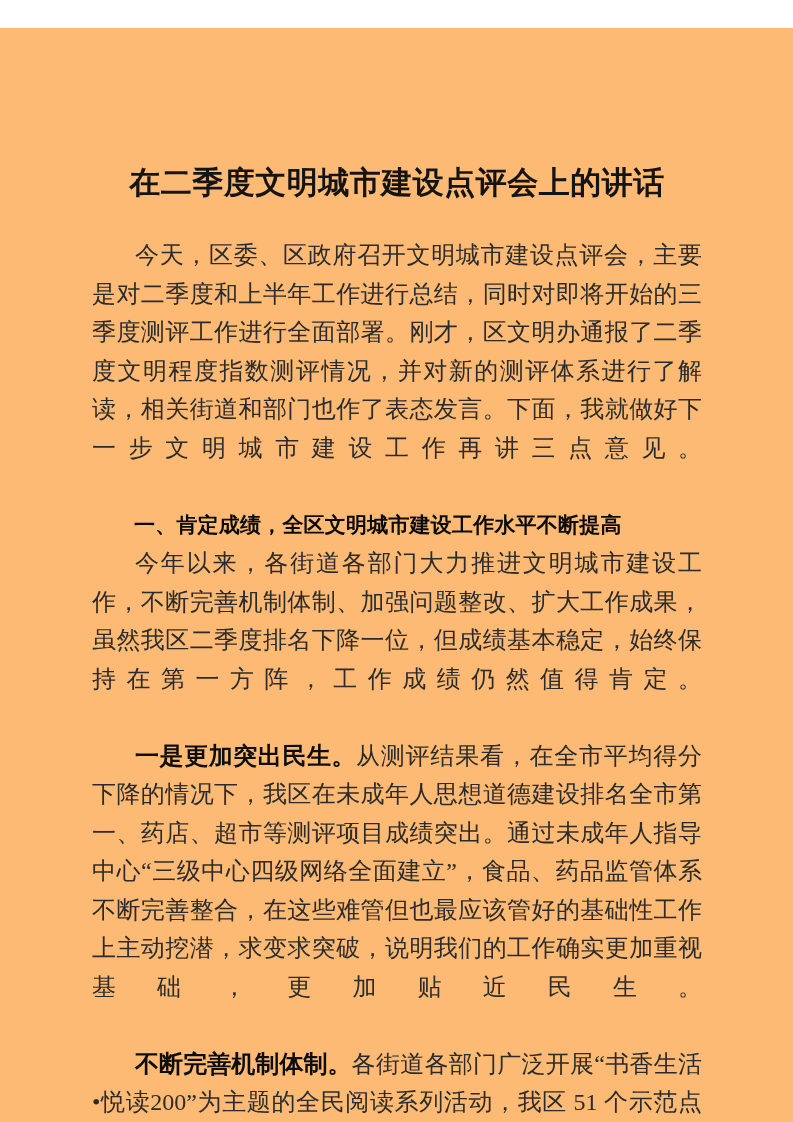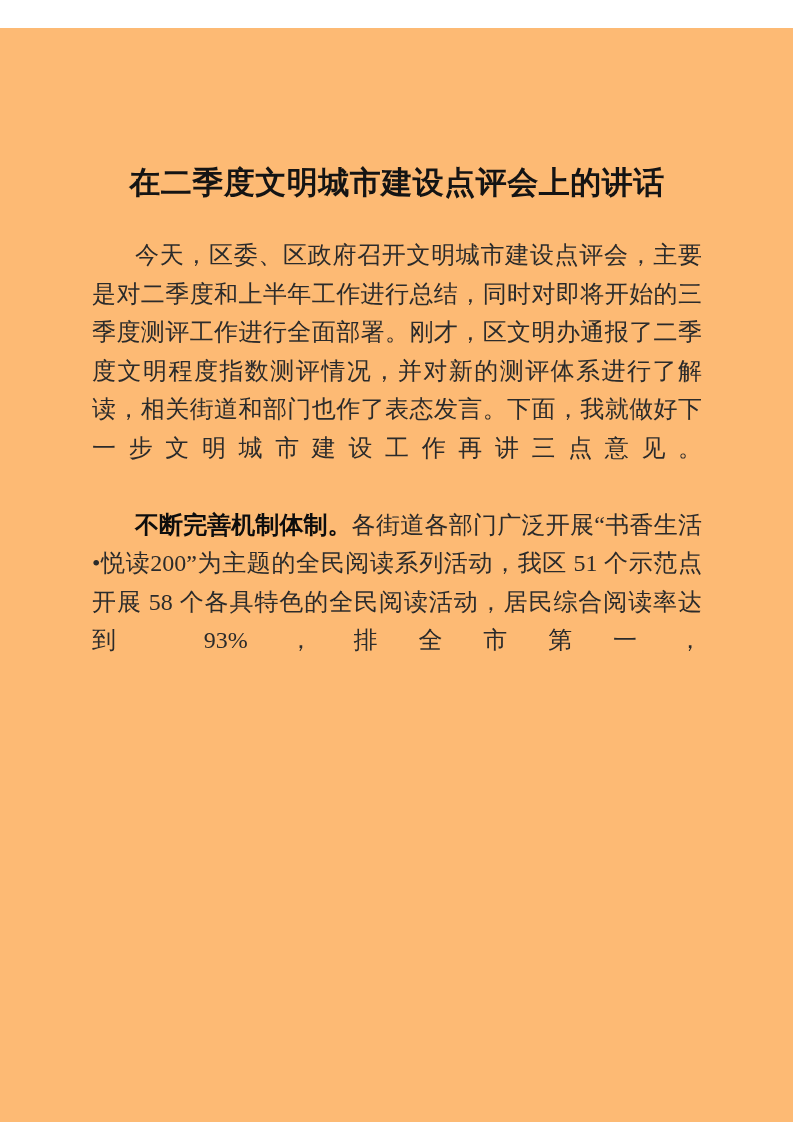--- a/index.html
+++ b/index.html
@@ -87,19 +87,22 @@
 <body>
 
 <div class="page" data-name="document-page">
   <div class="doc-body" data-name="document-body">
 
     <h1 class="doc-title" data-name="page-title">在二季度文明城市建设点评会上的讲话</h1>
 
 
     <p class="para" data-name="paragraph-opening">今天，区委、区政府召开文明城市建设点评会，主要是对二季度和上半年工作进行总结，同时对即将开始的三季度测评工作进行全面部署。刚才，区文明办通报了二季度文明程度指数测评情况，并对新的测评体系进行了解读，相关街道和部门也作了表态发言。下面，我就做好下一步文明城市建设工作再讲三点意见。</p>
 
+    <p class="section-head nostretch" data-name="section-heading-one">一、肯定成绩，全区文明城市建设工作水平不断提高</p>
 
+    <p class="para" data-name="paragraph-achievements">今年以来，各街道各部门大力推进文明城市建设工作，不断完善机制体制、加强问题整改、扩大工作成果，虽然我区二季度排名下降一位，但成绩基本稳定，始终保持在第一方阵，工作成绩仍然值得肯定。</p>
 
+    <p class="para" data-name="paragraph-point-one"><span class="lead" data-name="point-one-lead">一是更加突出民生。</span><span data-name="para-text">从测评结果看，在全市平均得分下降的情况下，我区在未成年人思想道德建设排名全市第一、药店、超市等测评项目成绩突出。通过未成年人指导中心“三级中心四级网络全面建立”，食品、药品监管体系不断完善整合，在这些难管但也最应该管好的基础性工作上主动挖潜，求变求突破，说明我们的工作确实更加重视基础，更加贴近民生。</span></p>
 
     <p class="para" data-name="paragraph-point-two"><span class="lead" data-name="point-two-lead">不断完善机制体制。</span><span data-name="para-text">各街道各部门广泛开展“书香生活•悦读200”为主题的全民阅读系列活动，我区 51 个示范点开展 58 个各具特色的全民阅读活动，居民综合阅读率达到 93%，排全市第一，</span></p>
 
   </div>
 </div>
 
 </body></html>

